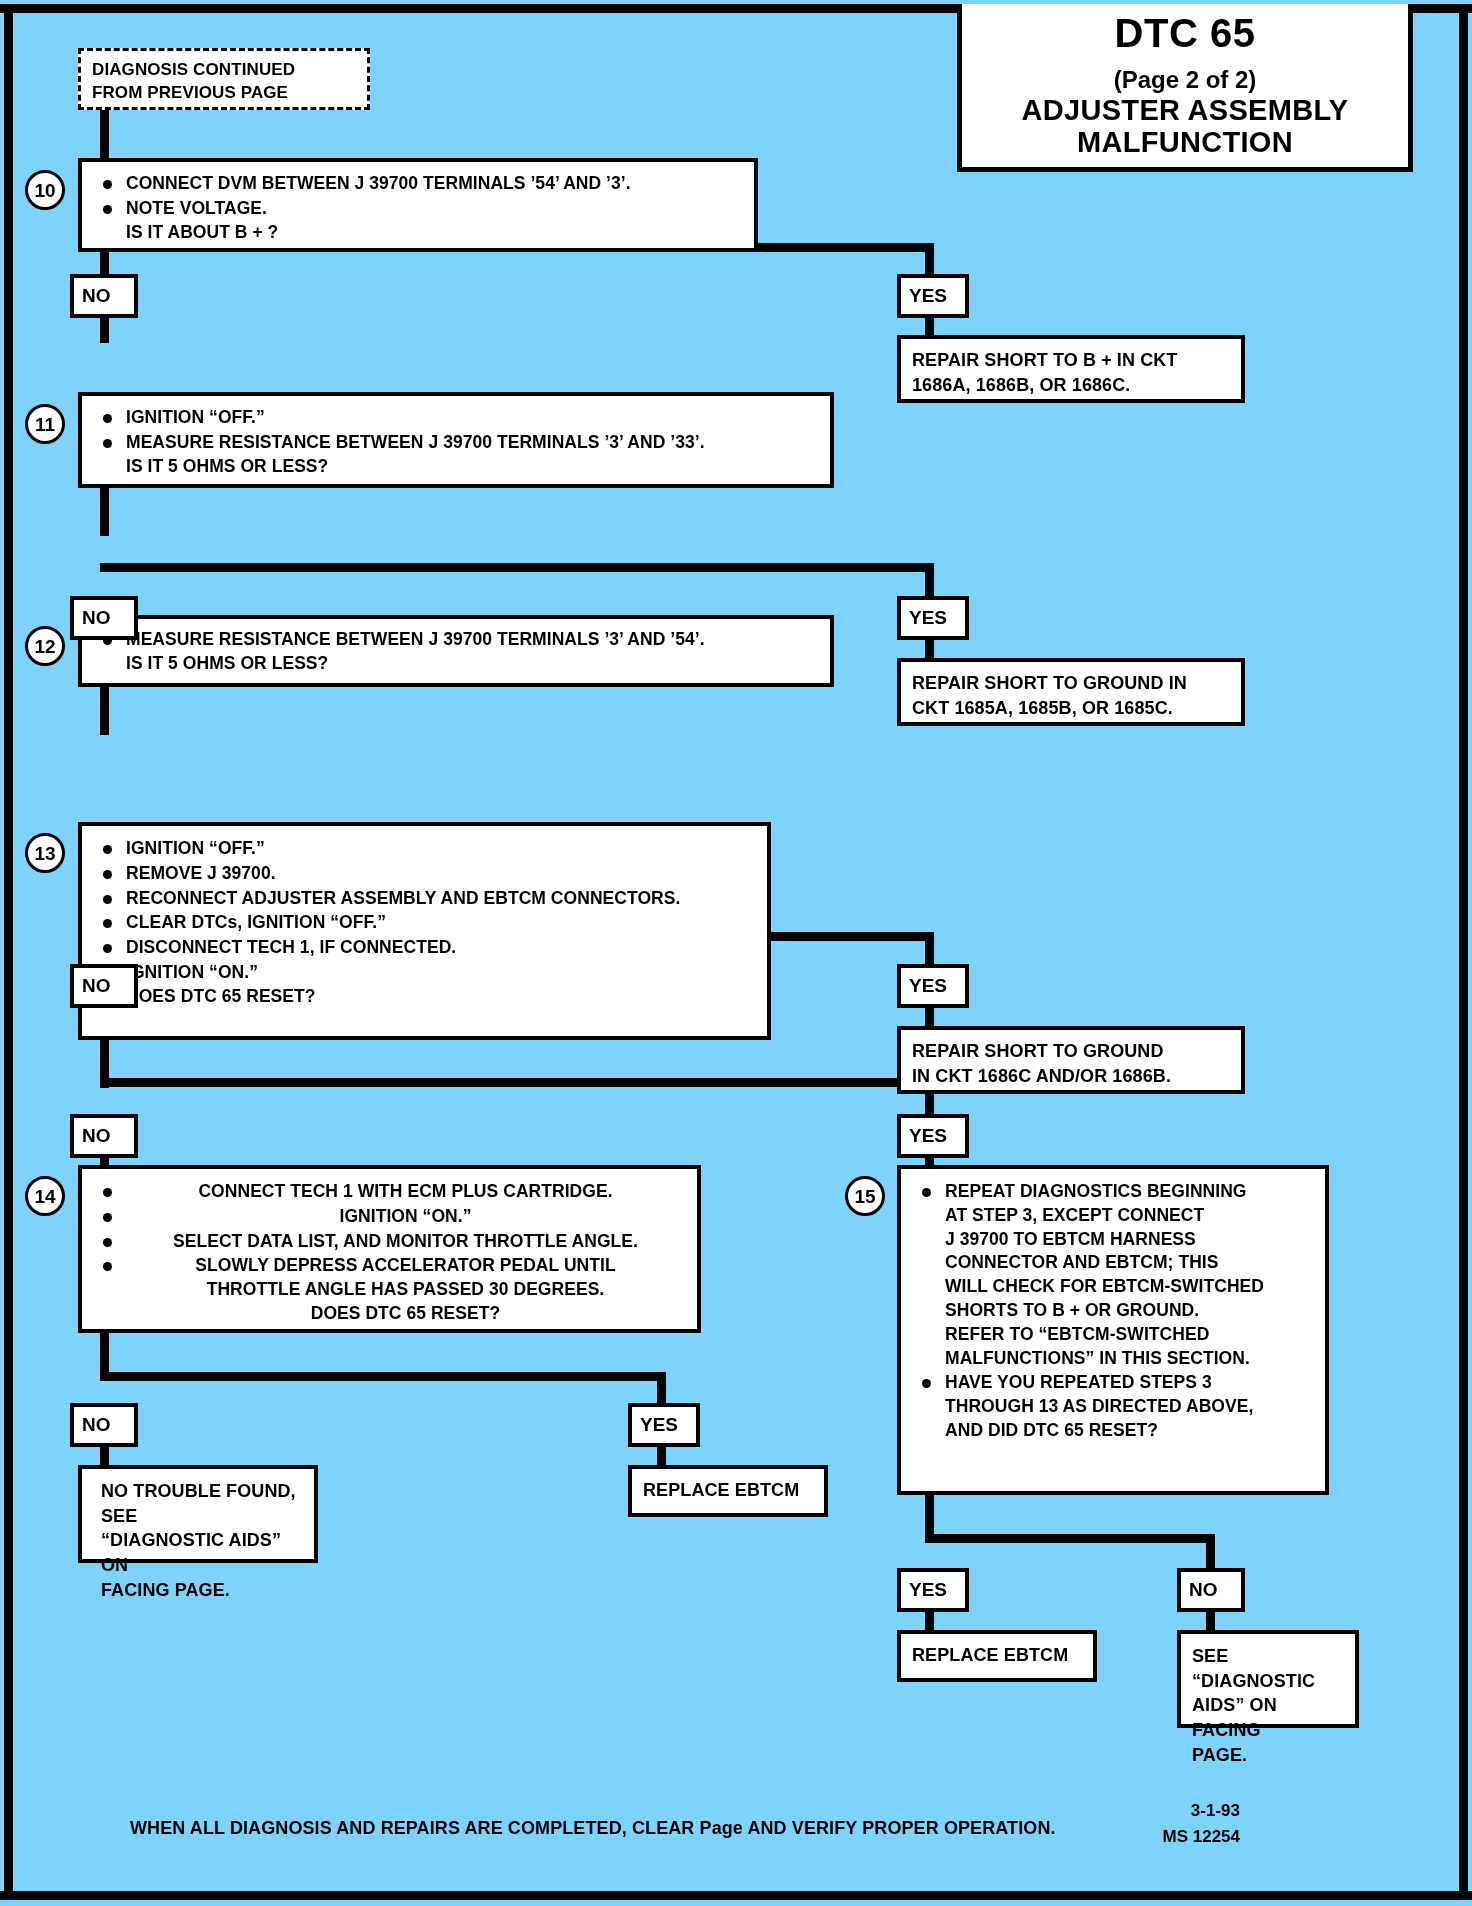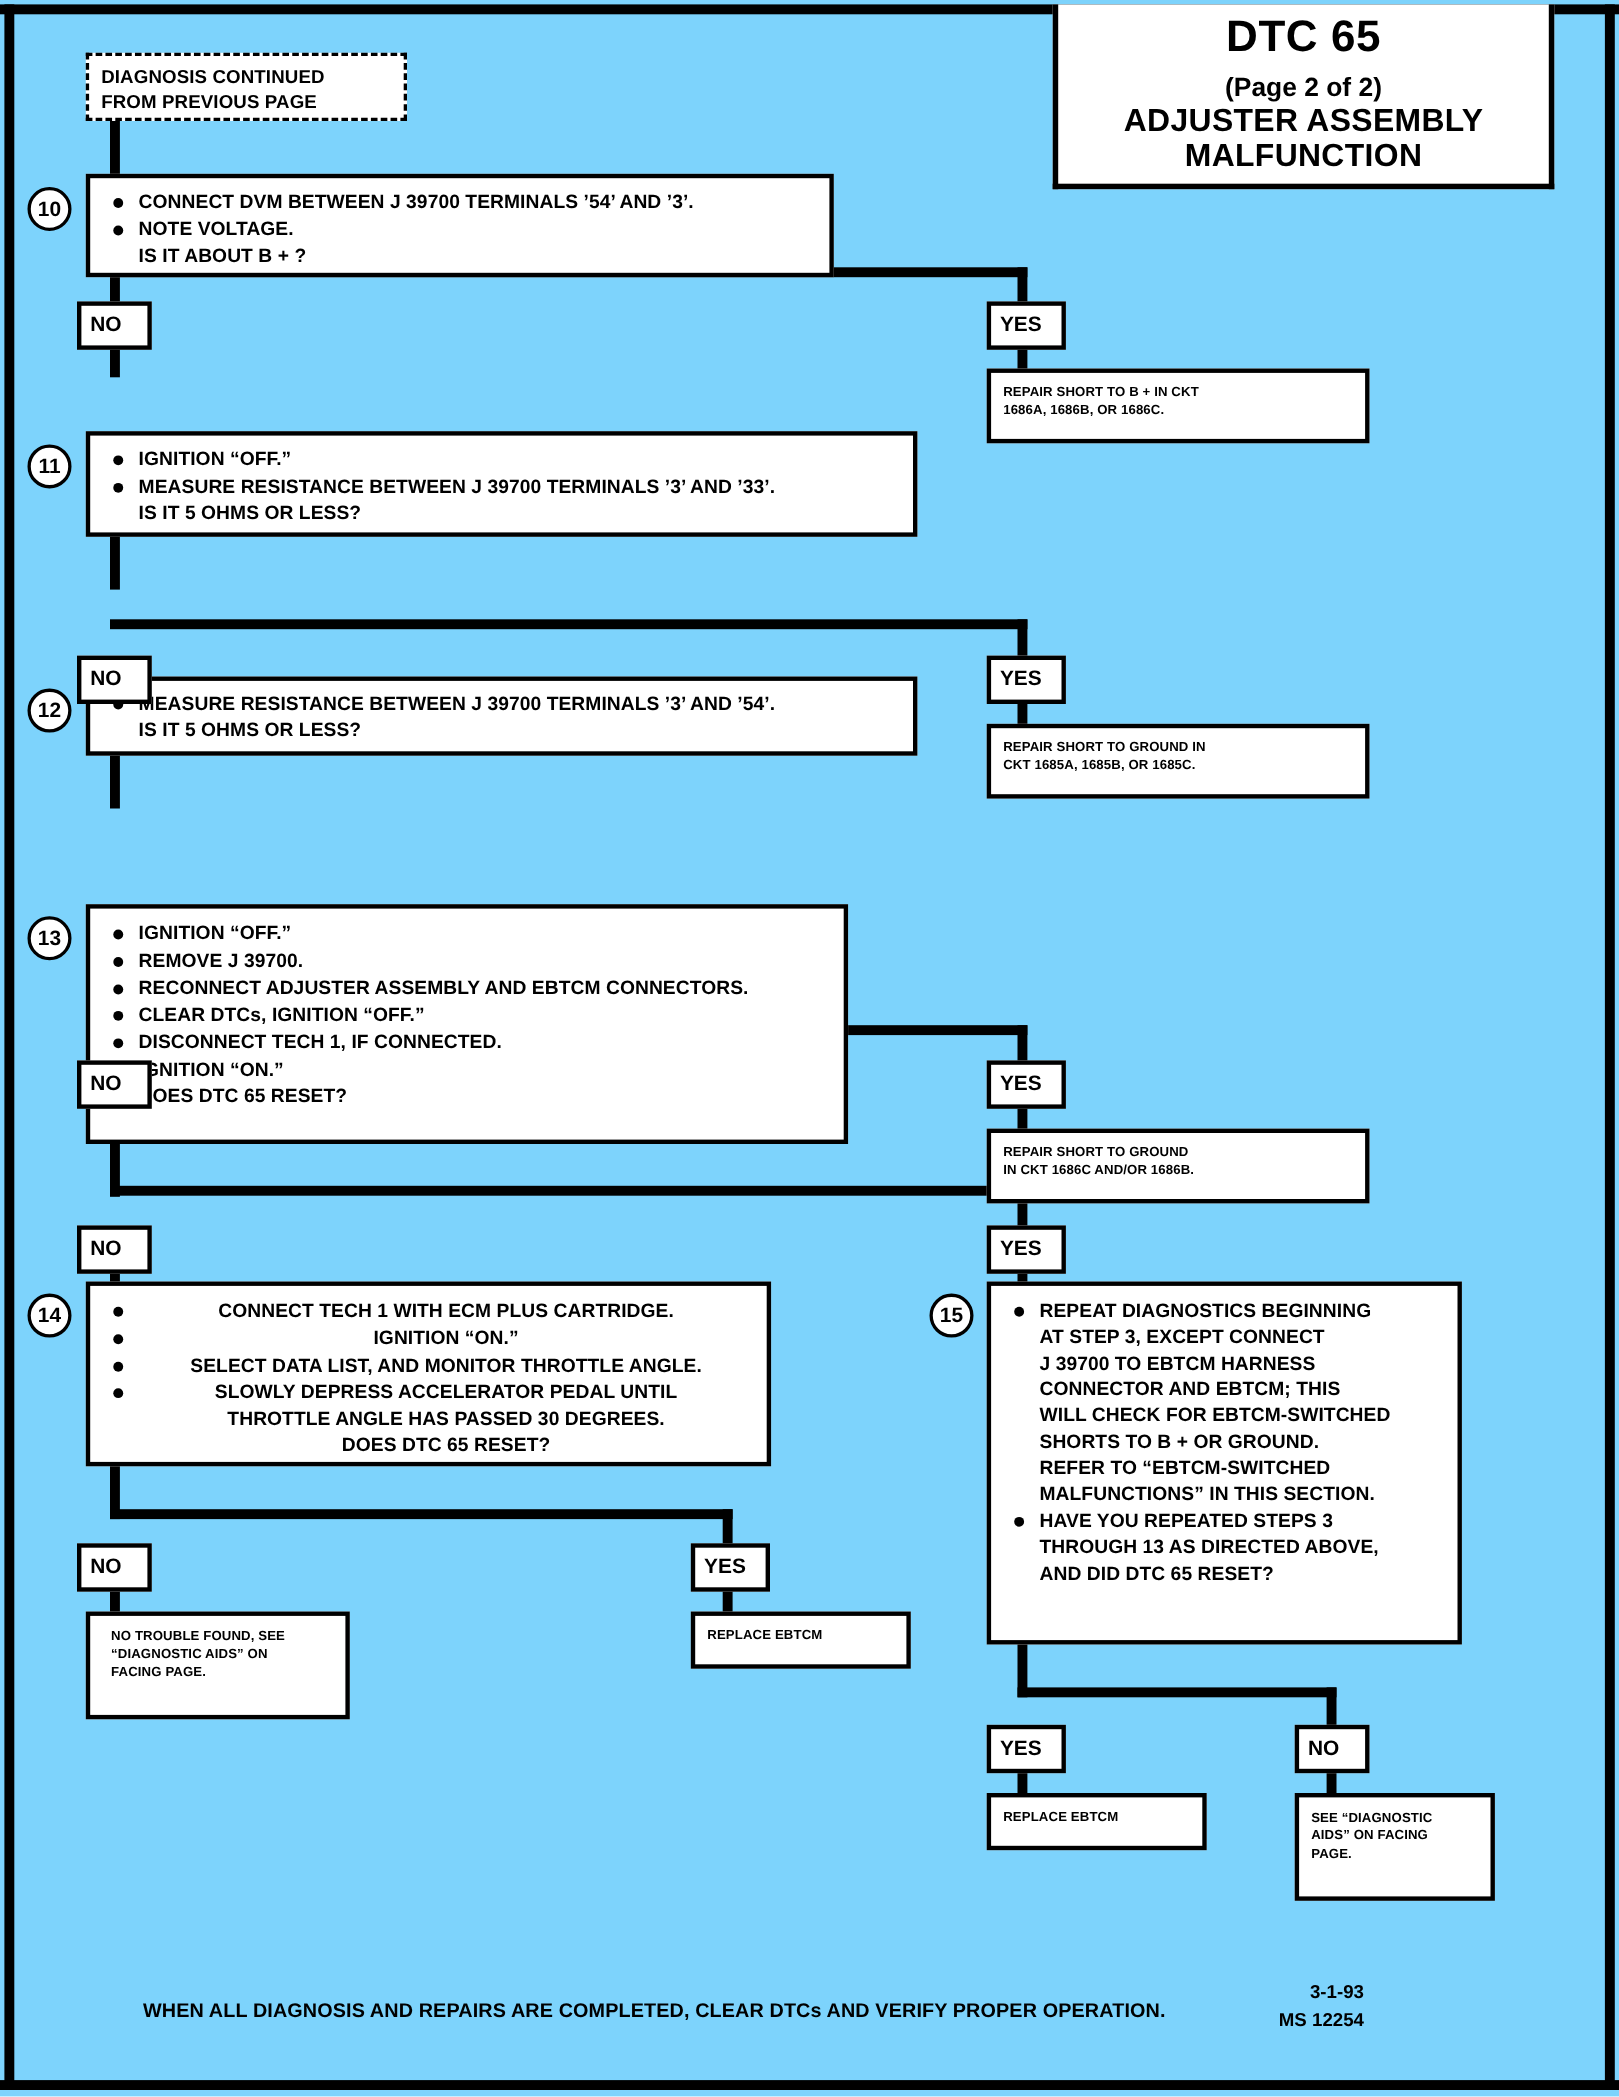--- a/index.html
+++ b/index.html
@@ -80,21 +80,21 @@
     background: #fff;
     z-index: 5;
   }
   .fbox.dashed {
     border: 3px dashed #000;
   }
   .fbox-inner {
     padding: 10px 12px 8px 14px;
   }
   .txt {
-    font-size: 12px;
+    font-size: 18px;
     font-weight: bold;
     line-height: 1.37;
     letter-spacing: 0.1px;
     white-space: pre-line;
   }
   .txt.small {
     font-size: 17px;
   }
 
   
@@ -385,17 +385,17 @@
   </div>
 
   <div class="fbox" style="left:1177px; top:1630px; width:182px; height:98px;">
     <div class="fbox-inner" style="padding:10px 6px 6px 11px;">
       <div class="txt">SEE “DIAGNOSTIC
 AIDS” ON FACING
 PAGE.</div>
     </div>
   </div>
 
-  <div class="footer-note" style="left:130px; top:1818px; width:1050px;">WHEN ALL DIAGNOSIS AND REPAIRS ARE COMPLETED, CLEAR DTCs AND VERIFY PROPER OPERATION.</div>
+  <div class="footer-note" style="left:130px; top:1818px; width:1050px;">WHEN ALL DIAGNOSIS AND REPAIRS ARE COMPLETED, CLEAR Page AND VERIFY PROPER OPERATION.</div>
   <div class="footer-date" style="left:1080px; top:1800px; width:160px;">3-1-93</div>
   <div class="footer-date" style="left:1080px; top:1826px; width:160px;">MS 12254</div>
 
 </div>
 
 </body></html>

